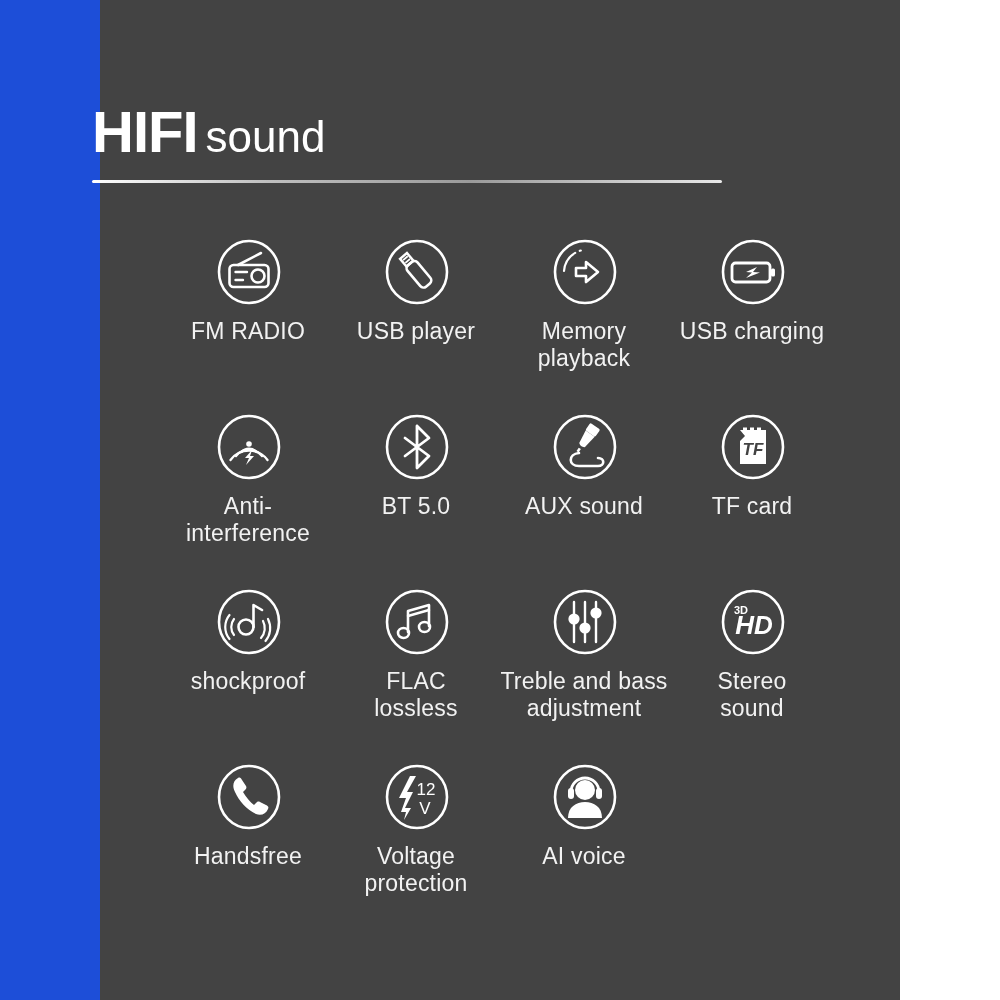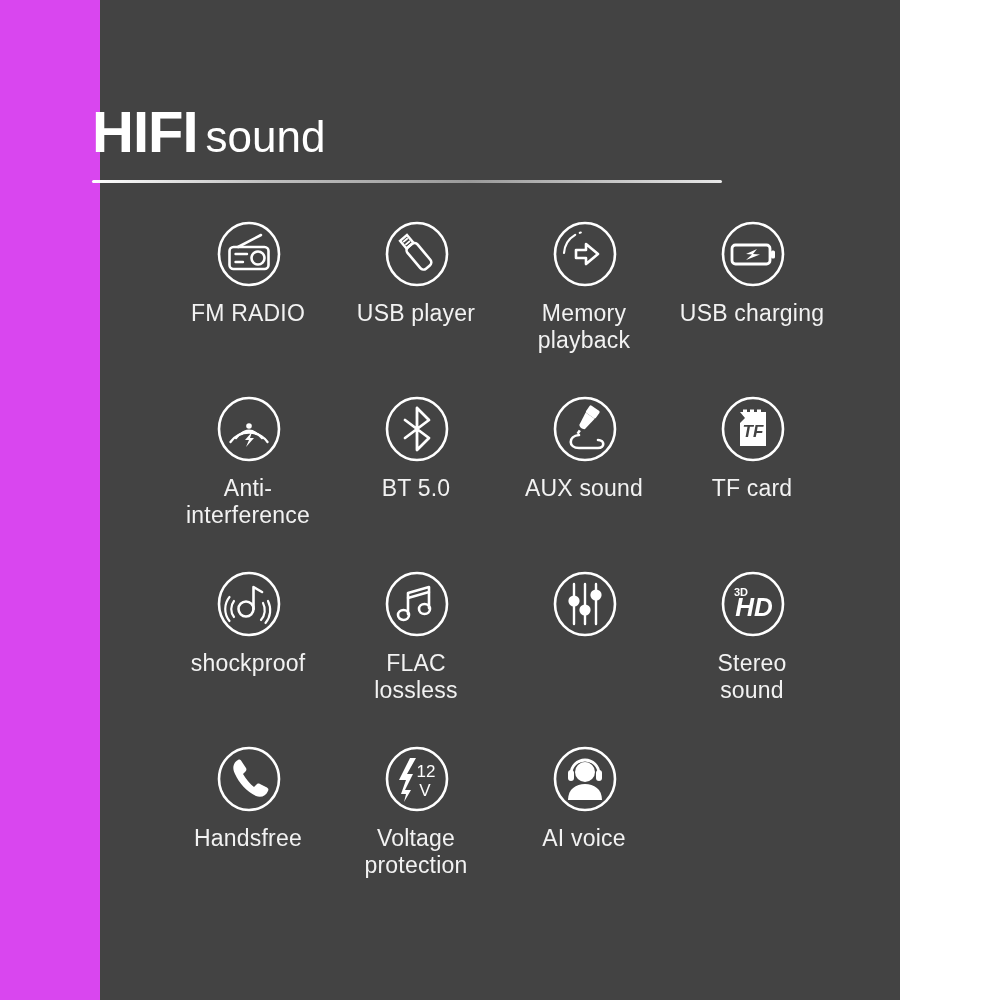--- a/index.html
+++ b/index.html
@@ -5,21 +5,21 @@
   html,body{margin:0;padding:0;}
   body{
     width:1000px;height:1000px;
     background:#ffffff;
     font-family:"Liberation Sans", sans-serif;
     overflow:hidden;
   }
   #page{
     position:relative;
     width:884px;height:1000px;
-    background:#d946ef;
+    background:#1d4ed8;
   }
   #panel{
     position:absolute;
     left:100px;top:0;
     width:800px;height:1000px;
     background:#434343;
   }
   .header{
     position:absolute;
     left:92px;top:103px;
@@ -44,21 +44,21 @@
   }
   .divider{
     position:absolute;
     left:92px;top:180px;
     width:630px;height:3px;
     background:linear-gradient(to right,#ffffff 0%,#bfbfbf 28%,#9a9a9a 60%,#e8e8e8 100%);
     border-radius:2px;
   }
   .grid{
     position:absolute;
-    left:100px;top:220px;
+    left:100px;top:238px;
     width:800px;
   }
   .row{
     display:flex;
     width:800px;
     height:175px;
   }
   .cell{
     width:168px;
     display:flex;
@@ -242,20 +242,22 @@
           <svg width="66" height="66" viewBox="0 0 66 66">
             <ellipse cx="33" cy="33" rx="30" ry="31" fill="none" stroke="#fff" stroke-width="2.6"></ellipse>
             <line x1="22" y1="13" x2="22" y2="53" stroke="#fff" stroke-width="2.4" stroke-linecap="round"></line>
             <line x1="33" y1="13" x2="33" y2="53" stroke="#fff" stroke-width="2.4" stroke-linecap="round"></line>
             <line x1="44" y1="13" x2="44" y2="53" stroke="#fff" stroke-width="2.4" stroke-linecap="round"></line>
             <circle cx="22" cy="30" r="5.6" fill="#fff"></circle>
             <circle cx="33" cy="39" r="5.6" fill="#fff"></circle>
             <circle cx="44" cy="24" r="5.6" fill="#fff"></circle>
           </svg>
         </div>
+        <div class="cap">Treble and bass
+adjustment</div>
       </div>
 
       <div class="cell">
         <div class="icon-wrap">
           <svg width="66" height="66" viewBox="0 0 66 66">
             <ellipse cx="33" cy="33" rx="30" ry="31" fill="none" stroke="#fff" stroke-width="2.6"></ellipse>
             <text x="21" y="25" text-anchor="middle" fill="#fff" font-family="'Liberation Sans',sans-serif" font-size="11" font-weight="bold">3D</text>
             <text x="34" y="45" text-anchor="middle" fill="#fff" font-family="'Liberation Sans',sans-serif" font-size="26" font-weight="bold" font-style="italic">HD</text>
           </svg>
         </div>

